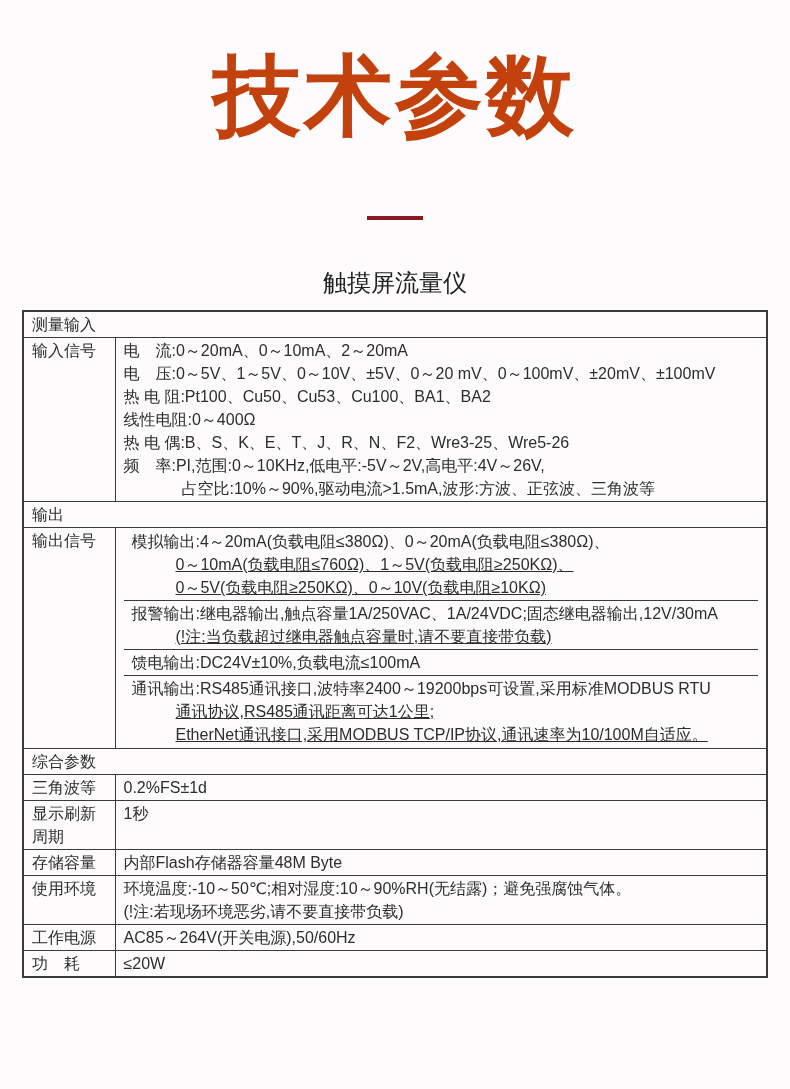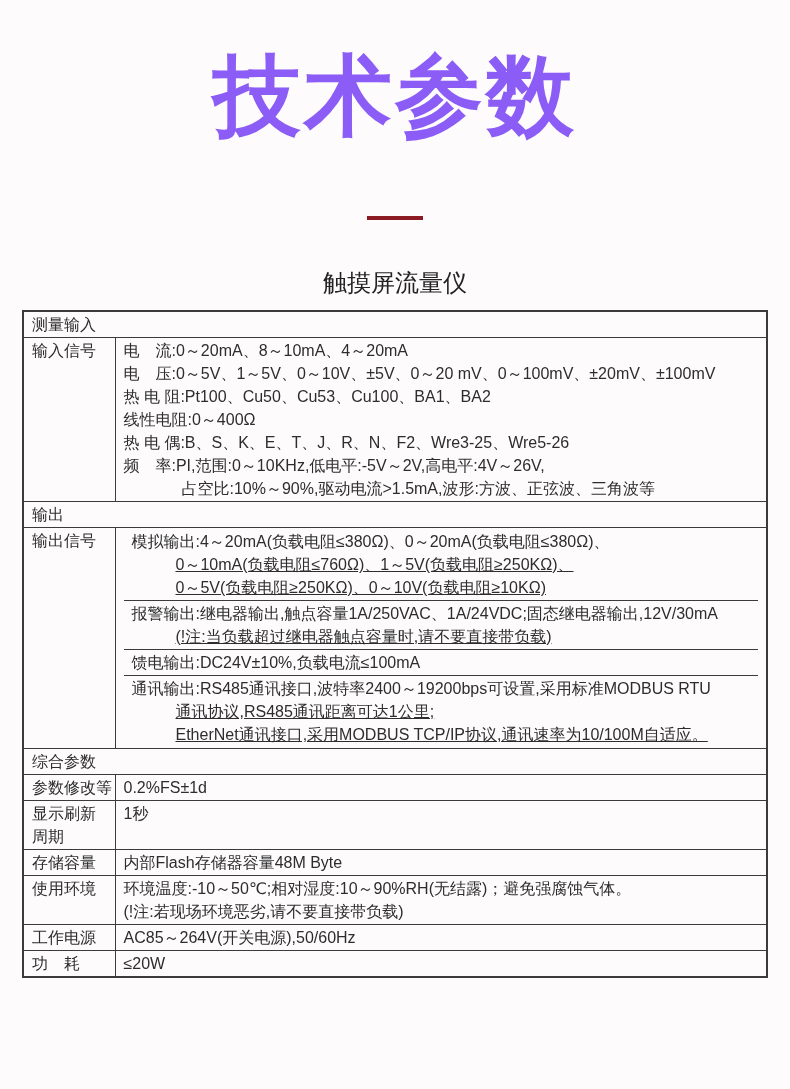--- a/index.html
+++ b/index.html
@@ -14,21 +14,21 @@
     font-family: "Liberation Sans", "DejaVu Sans", sans-serif;
     color: #2d2d2f;
   }
   .page-title {
     margin: 52px 0 0 0;
     text-align: center;
     font-size: 88px;
     line-height: 88px;
     font-weight: 900;
     letter-spacing: 3px;
-    color: #8b5cf6;
+    color: #c2410c;
   }
   .accent-divider {
     width: 56px;
     height: 4px;
     margin: 76px auto 0 auto;
     background: #8b1a23;
   }
   .subtitle {
     margin: 48px 0 12px 0;
     text-align: center;
@@ -101,21 +101,21 @@
       </colgroup>
 
     <tbody>
         <tr>
       <td colspan="2" class="section-cell">测量输入</td>
     </tr>
 
     <tr>
       <td class="lbl">输入信号</td>
       <td class="val">
-        <div class="ln">电　流:0～20mA、8～10mA、4～20mA</div>
+        <div class="ln">电　流:0～20mA、0～10mA、2～20mA</div>
         <div class="ln">电　压:0～5V、1～5V、0～10V、±5V、0～20 mV、0～100mV、±20mV、±100mV</div>
         <div class="ln">热 电 阻:Pt100、Cu50、Cu53、Cu100、BA1、BA2</div>
         <div class="ln">线性电阻:0～400Ω</div>
         <div class="ln">热 电 偶:B、S、K、E、T、J、R、N、F2、Wre3-25、Wre5-26</div>
         <div class="ln">频　率:PI,范围:0～10KHz,低电平:-5V～2V,高电平:4V～26V,</div>
         <div class="ln ind2">占空比:10%～90%,驱动电流&gt;1.5mA,波形:方波、正弦波、三角波等</div>
       </td>
     </tr>
 
     <tr>
@@ -143,21 +143,21 @@
           <div class="ln ind">EtherNet通讯接口,采用MODBUS TCP/IP协议,通讯速率为10/100M自适应。</div>
         </div>
       </td>
     </tr>
 
     <tr>
       <td colspan="2" class="section-cell">综合参数</td>
     </tr>
 
     <tr>
-      <td class="lbl">参数修改等</td>
+      <td class="lbl">三角波等</td>
       <td class="val">
         <div class="ln">0.2%FS±1d</div>
       </td>
     </tr>
 
     <tr>
       <td class="lbl">
         <div>显示刷新</div>
         <div>周期</div>
       </td>

